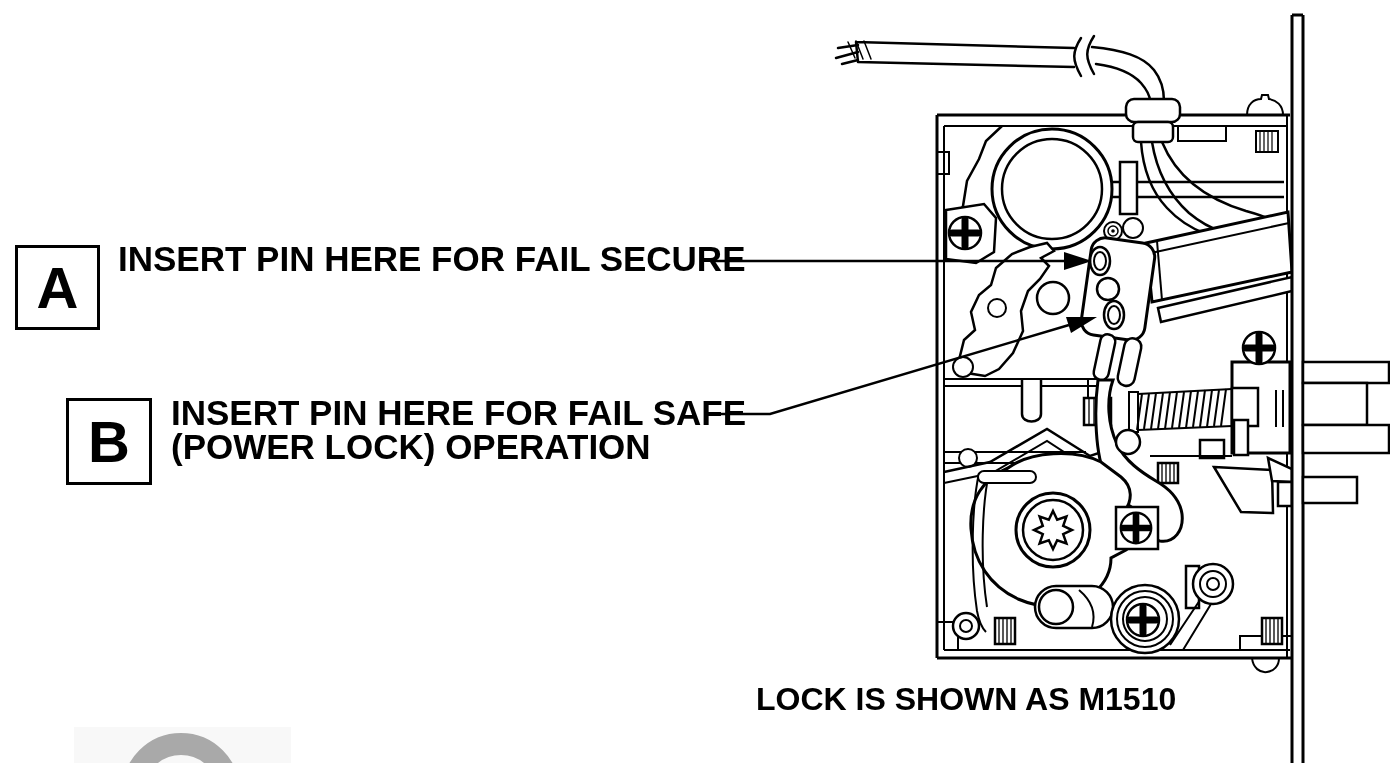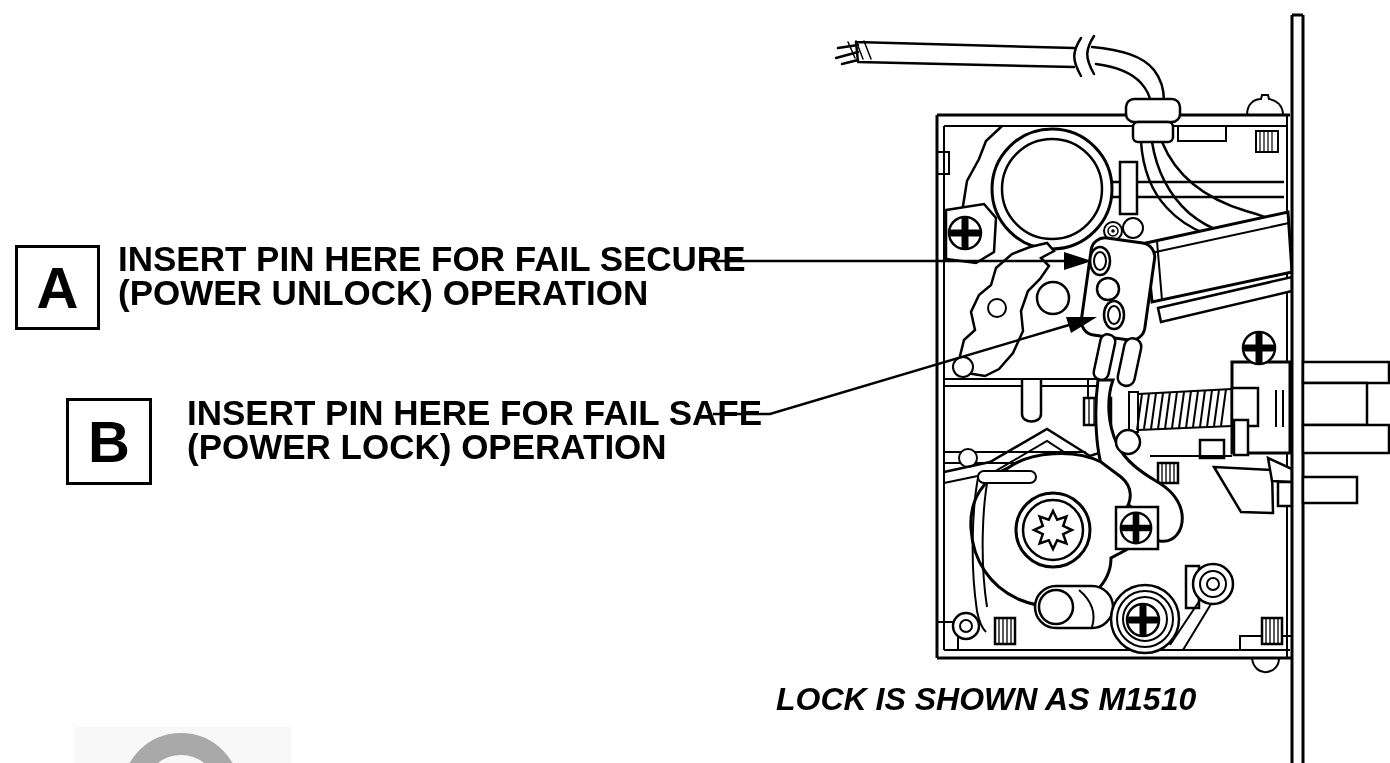--- a/index.html
+++ b/index.html
@@ -15,24 +15,24 @@
     display:flex; align-items:center; justify-content:center;
     font-weight:bold; font-size:58px; line-height:1;
   }
   #box-a { left:15px; top:245px; width:85px; height:85px; }
   #box-b { left:66px; top:398px; width:86px; height:87px; }
   .callout-text {
     position:absolute; font-weight:bold; font-size:35px;
     line-height:34px; white-space:nowrap; letter-spacing:0px;
   }
   #text-a { left:118px; top:242px; }
-  #text-b { left:171px; top:396px;margin-left:16px; }
+  #text-b { left:171px; top:396px; }
   .caption {
-    position:absolute; left:776px; top:682px;
-    font-weight:bold; font-size:32px; line-height:35px; white-space:nowrap;font-style:italic;
+    position:absolute; left:756px; top:682px;
+    font-weight:bold; font-size:32px; line-height:35px; white-space:nowrap;
   }
 </style>
 </head>
 <body>
 
 <div class="stage">
 
   <svg class="diagram-svg" width="1390" height="763" viewBox="0 0 1390 763">
     <defs>
       <g id="ph">
@@ -226,21 +226,20 @@
       <path d="M713,414 H770 L1069,325" fill="none" stroke-width="2.5"></path>
       <polygon points="1097,317 1071,333 1066,317" fill="#000" stroke="none"></polygon>
     </g>
   </svg>
 
   <div class="callout-box" id="box-a">
     <span>A</span>
   </div>
   <div class="callout-text" id="text-a">
     <div>INSERT PIN HERE FOR FAIL SECURE</div>
-    <div>(POWER UNLOCK) OPERATION</div>
   </div>
 
   <div class="callout-box" id="box-b">
     <span>B</span>
   </div>
   <div class="callout-text" id="text-b">
     <div>INSERT PIN HERE FOR FAIL SAFE</div>
     <div>(POWER LOCK) OPERATION</div>
   </div>
 

